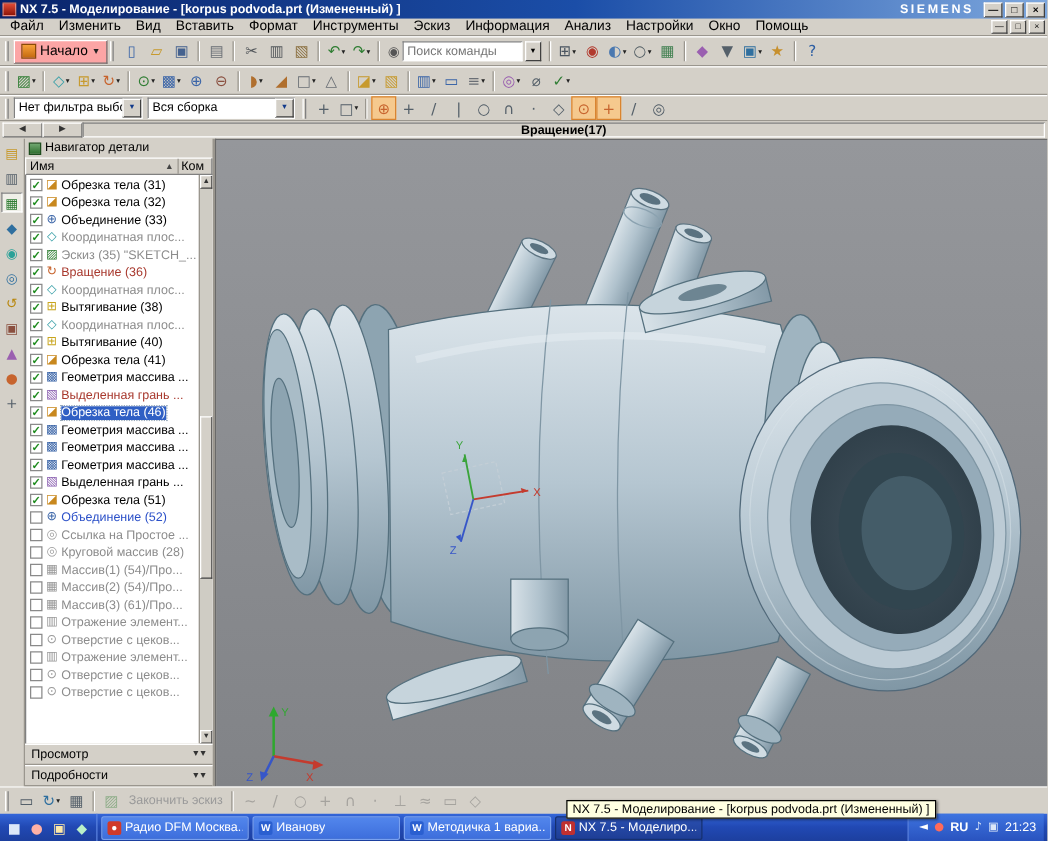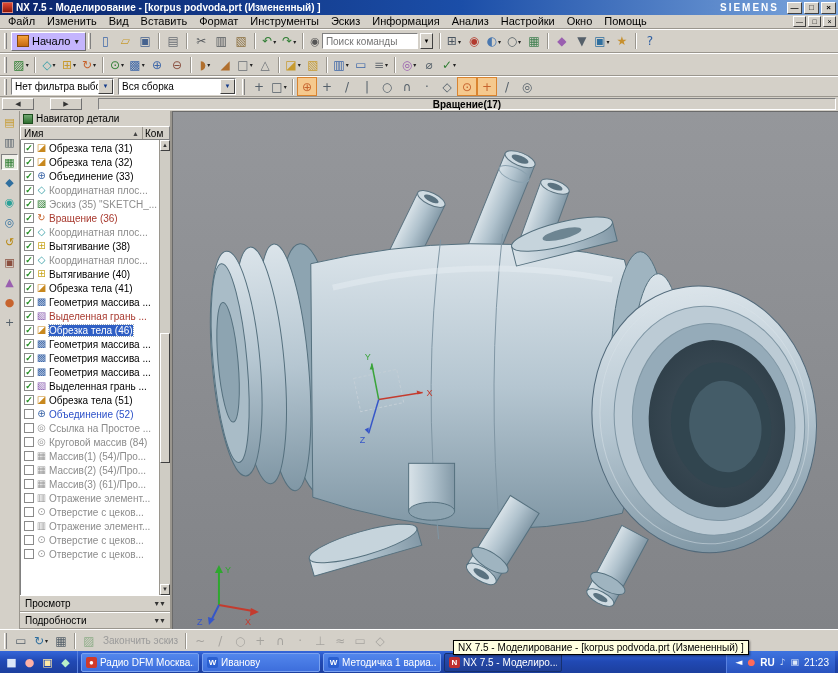--- a/index.html
+++ b/index.html
@@ -25,33 +25,33 @@
   .row1{height:24px;}.row2{height:23px;}.row3{height:21px;}
   .handle{width:3px;height:16px;border-left:1px solid #fff;border-right:1px solid #808080;margin:0 4px 0 2px;flex:none;}
   .tbi{min-width:20px;height:19px;display:inline-flex;align-items:center;justify-content:center;background:transparent;border:1px solid transparent;font-size:12px;padding:0 1px;flex:none;font-family:"DejaVu Sans",sans-serif;}
   .tbi .g{line-height:1;}
   .tbi .dda{display:none;font-size:6px;color:#222;margin-left:1px;}
   .tbi.dd .dda{display:inline;}
   .tbi.on{background:#f2c globalization;}
   .tbi.on{background:#f5c98e;border-color:#d98430;}
   .tbi.dis{opacity:.42;}
   .tsep{width:2px;height:16px;border-left:1px solid #9a968e;border-right:1px solid #fff;margin:0 3px;flex:none;}
-  .startbtn{display:flex;align-items:center;gap:3px;height:19px;padding:0 5px;background:#c4b5fd;border:1px solid;border-color:#fff #707070 #707070 #fff;font-size:11px;flex:none;}
+  .startbtn{display:flex;align-items:center;gap:3px;height:19px;padding:0 5px;background:#fca5a5;border:1px solid;border-color:#fff #707070 #707070 #fff;font-size:11px;flex:none;}
   .start-ic{width:12px;height:12px;background:linear-gradient(#f7a13a,#c56a10);border:1px solid #8a4a08;flex:none;}
   .ddv{font-size:7px;color:#222;}
   .searchbox{display:flex;align-items:center;gap:2px;margin:0 3px;flex:none;}
   .searchbox input{width:96px;height:16px;border:1px solid;border-color:#808080 #fff #fff #808080;font-size:10px;padding:0 3px;font-family:"Liberation Sans",sans-serif;background:#fff;}
   .sdrop{width:13px;height:16px;background:#d4d0c8;border:1px solid;border-color:#fff #404040 #404040 #fff;font-size:6px;text-align:center;line-height:14px;}
   .combo{display:flex;align-items:center;height:17px;border:1px solid;border-color:#808080 #fff #fff #808080;background:#fff;font-size:10px;margin-right:4px;flex:none;}
   .combo .cval{padding:0 3px;flex:1;white-space:nowrap;overflow:hidden;}
   .combo .cdrop{width:15px;height:15px;background:#d4d0c8;border:1px solid;border-color:#fff #404040 #404040 #fff;text-align:center;font-size:6px;line-height:13px;flex:none;color:#123a8a;}
   .combo.w1{width:103px;}.combo.w2{width:118px;}
 
   
-  .promptbar{height:14px;display:flex;align-items:center;gap:16px;padding:0 2px;background:#d4d0c8;}
+  .promptbar{height:14px;display:flex;align-items:center;gap:0;padding:0 2px;background:#d4d0c8;}
   .navarr{width:32px;height:12px;background:#d4d0c8;border:1px solid;border-color:#fff #707070 #707070 #fff;font-size:7px;line-height:10px;text-align:center;color:#333;flex:none;}
   .promptfield{flex:1;height:12px;border:1px solid;border-color:#808080 #fff #fff #808080;text-align:center;font-size:10px;font-weight:bold;line-height:11px;background:#d4d0c8;}
 
   
   .main{display:flex;height:518px;}
   .resource-strip{width:20px;background:#d4d0c8;border-right:1px solid #9a968e;display:flex;flex-direction:column;align-items:center;padding-top:3px;gap:4px;flex:none;}
   .rsi{width:17px;height:16px;font-size:11px;display:flex;align-items:center;justify-content:center;border:1px solid transparent;font-family:"DejaVu Sans",sans-serif;}
   .rsi.sel{background:#efefe8;border-color:#808080 #fff #fff #808080;border-style:solid;}
 
   .navigator{width:152px;display:flex;flex-direction:column;background:#d4d0c8;border-right:2px solid #9a968e;flex:none;}
@@ -528,21 +528,21 @@
             <span class="flab">Объединение (52)</span>
           </div>
           <div class="trow st-gray unchecked">
             <span class="cb"></span>
             <span class="fic" style="color: rgb(154, 154, 154);">◎</span>
             <span class="flab">Ссылка на Простое ...</span>
           </div>
           <div class="trow st-gray unchecked">
             <span class="cb"></span>
             <span class="fic" style="color: rgb(154, 154, 154);">◎</span>
-            <span class="flab">Круговой массив (84)</span>
+            <span class="flab">Круговой массив (28)</span>
           </div>
           <div class="trow st-gray unchecked">
             <span class="cb"></span>
             <span class="fic" style="color: rgb(154, 154, 154);">▦</span>
             <span class="flab">Массив(1) (54)/Про...</span>
           </div>
           <div class="trow st-gray unchecked">
             <span class="cb"></span>
             <span class="fic" style="color: rgb(154, 154, 154);">▦</span>
             <span class="flab">Массив(2) (54)/Про...</span>

